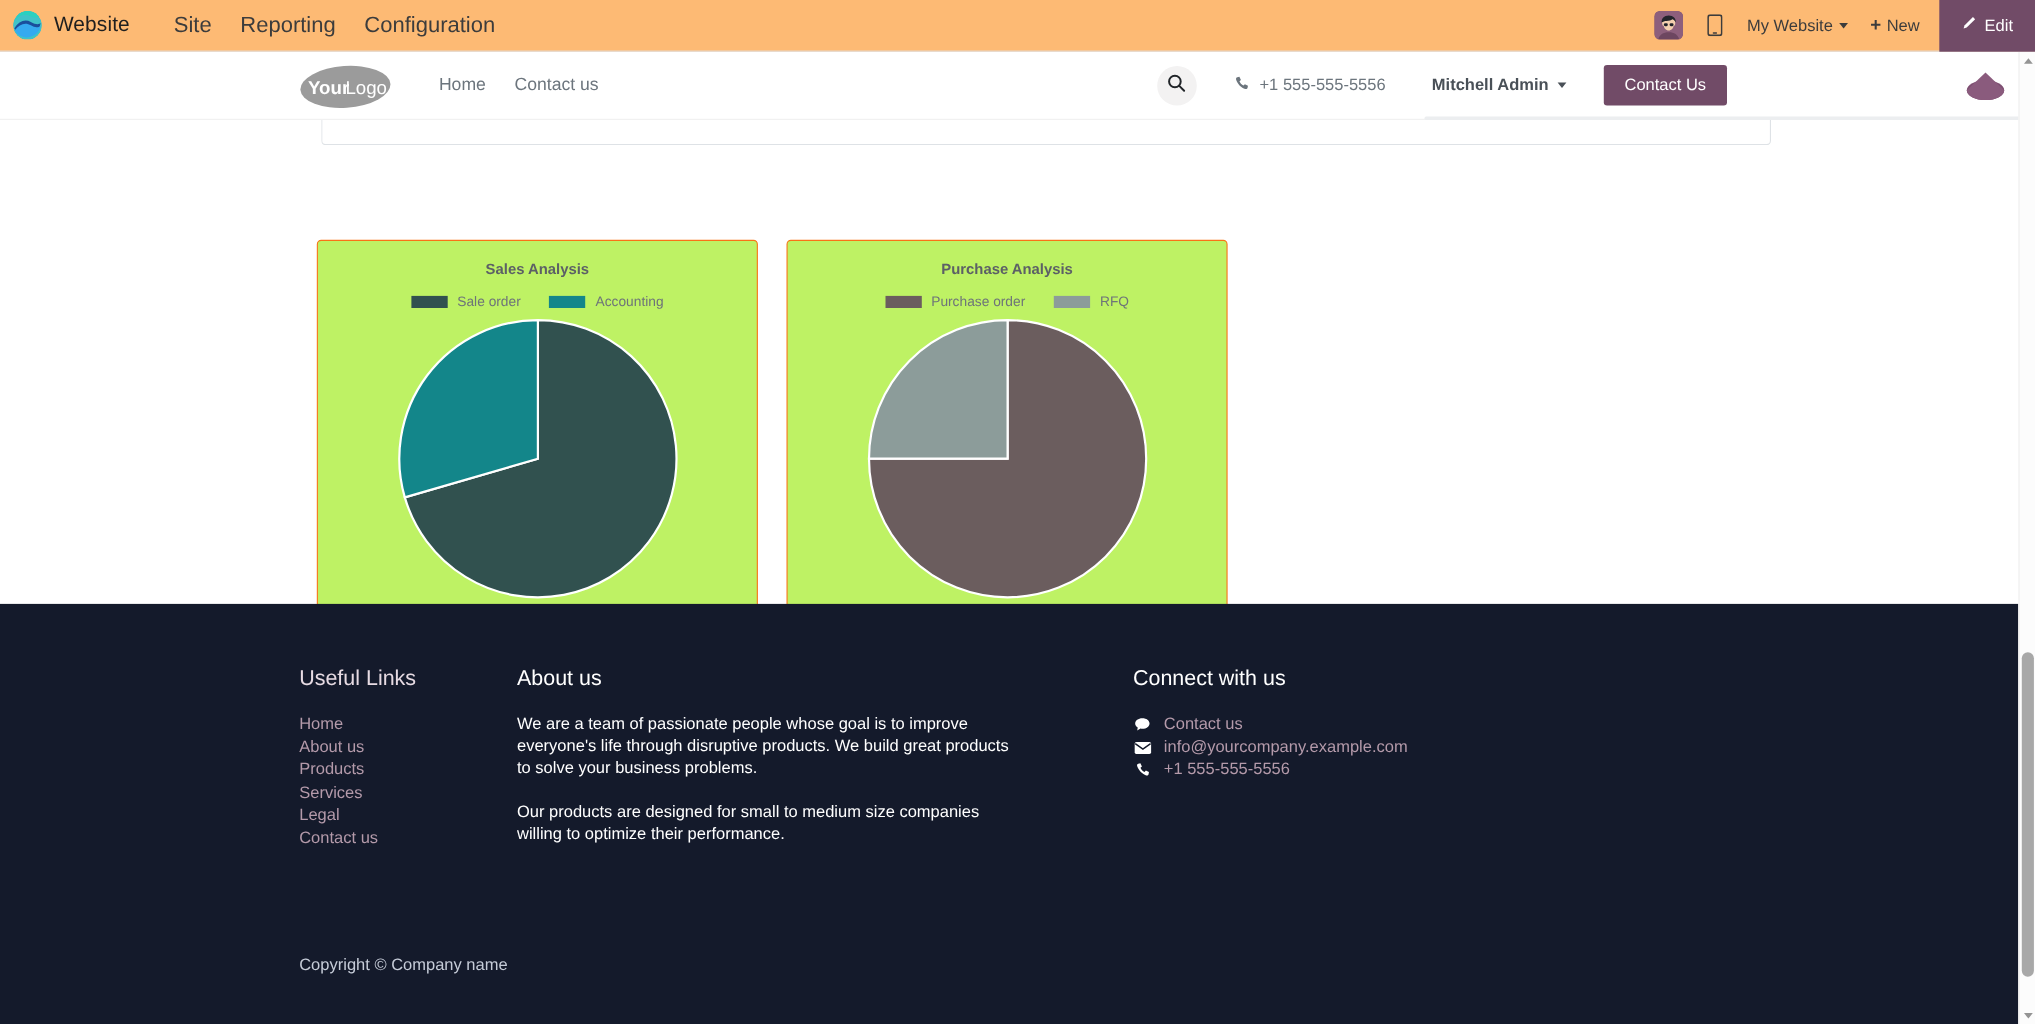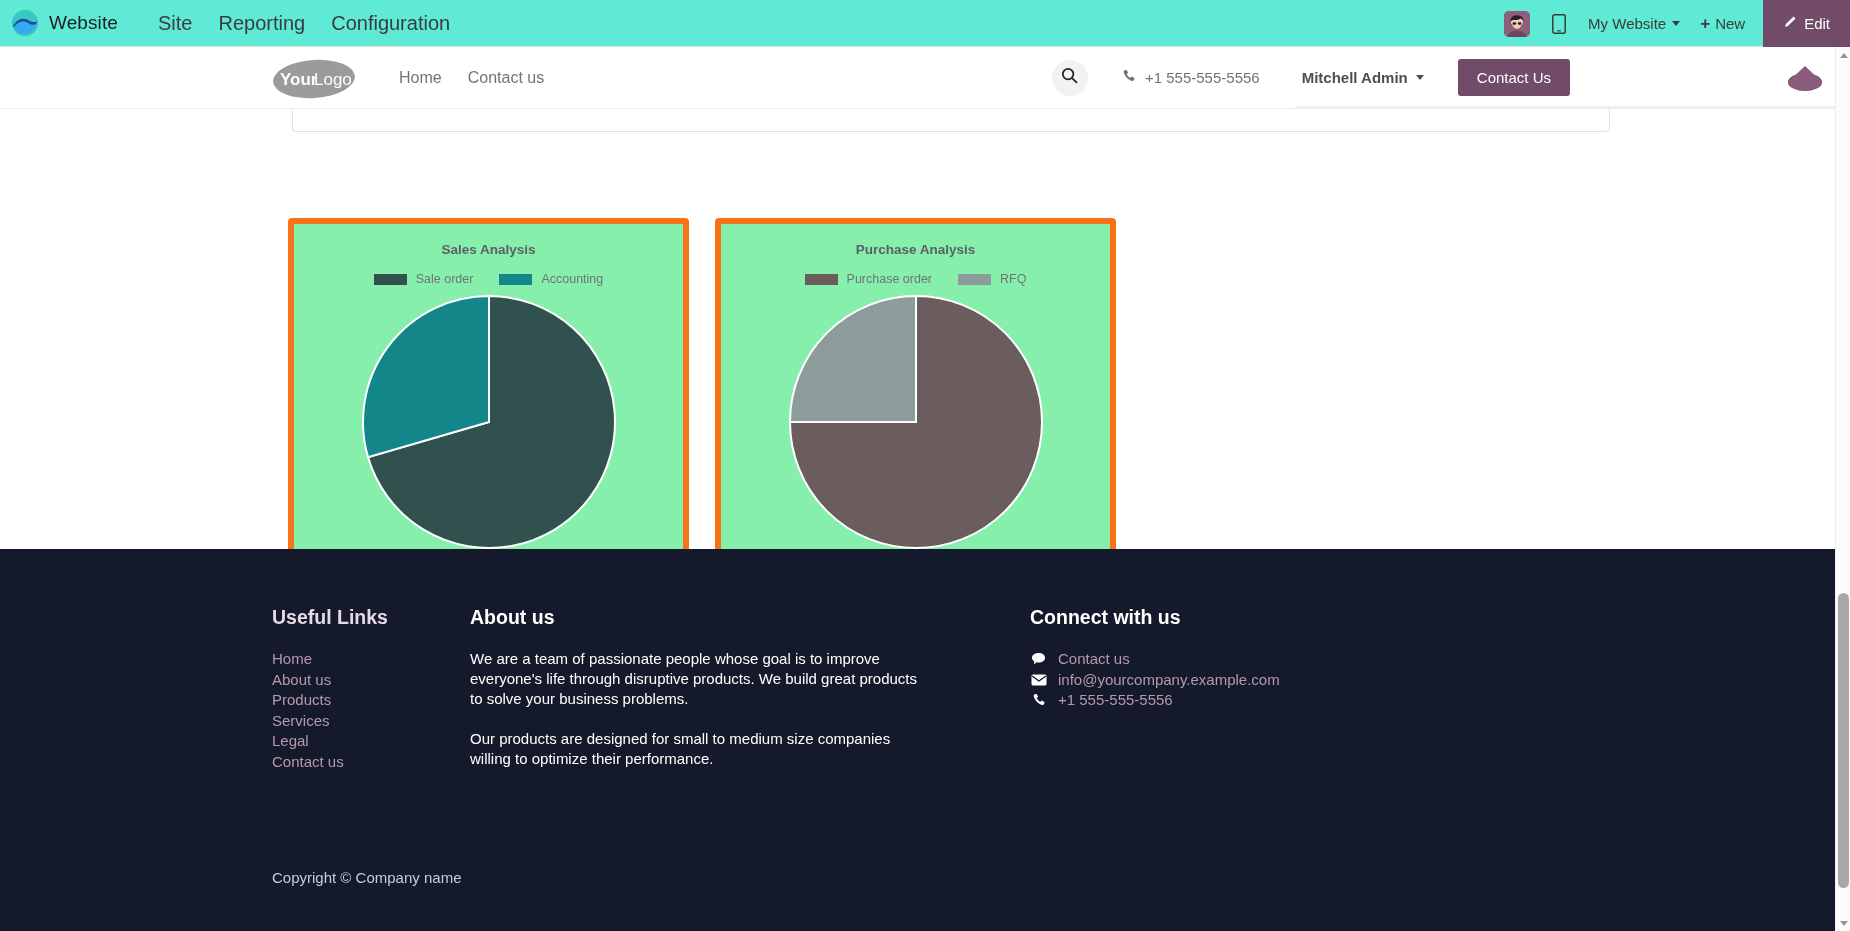--- a/index.html
+++ b/index.html
@@ -6,22 +6,22 @@
   html, body {
     width: 1850px; height: 931px;
     font-family: "Liberation Sans", sans-serif;
     overflow: hidden; background: #ffffff;
   }
   body { position: relative; }
 
   
   .odoo-bar {
     position: absolute; top: 0; left: 0; width: 1850px; height: 47px;
-    background: #5eead4; border-bottom: 1px solid #e0e0e0;
-    display: flex; z-index: 50;
+    background: #fdba74; border-bottom: 1px solid #e0e0e0;
+    display: flex; align-items: center; z-index: 50;
   }
   .odoo-logo-wrap { display: flex; align-items: center; padding-left: 12px; }
   .odoo-logo { width: 26px; height: 26px; border-radius: 50%; overflow: hidden; display:block; }
   .odoo-app-name {
     font-size: 19px; color: #1f1f1f; margin-left: 11px; font-weight: 400;
     letter-spacing: .1px;
   }
   .odoo-menus { display: flex; align-items: center; margin-left: 27px; gap: 0px; }
   .odoo-menu {
     font-size: 20px; color: #3c3c3c; padding: 6px 13px; cursor: pointer;
@@ -105,22 +105,22 @@
   .cut-card-inner {
     position: absolute; left: 1002px; top: -3px; width: 596px; height: 3px;
     background: #eceef0; border-radius: 2px;
   }
 
   .cards-row {
     position: absolute; left: 288px; top: 109px;
     display: flex; gap: 26px;
   }
   .chart-card {
-    width: 401px; height: 352px; background: #86efac;
-    border: 6px solid #f97316; border-radius: 4px;
+    width: 401px; height: 352px; background: #bef264;
+    border: 1px solid #f97316; border-radius: 4px;
     display: flex; flex-direction: column; align-items: center;
     padding-top: 18px;
   }
   .chart-title {
     font-size: 13.5px; font-weight: bold; color: #5c6066; margin-bottom: 15px;
   }
   .chart-legend { display: flex; gap: 26px; align-items: center; margin-bottom: 6px; }
   .legend-item { display: flex; align-items: center; gap: 9px; }
   .legend-swatch { width: 33px; height: 11px; display: block; }
   .legend-label { font-size: 12.5px; color: #6e7479; }
@@ -130,21 +130,21 @@
   .footer {
     position: absolute; left: 0; top: 440px; width: 1835px; height: 444px;
     background: #141a2b; color: #fff;
   }
   .footer-inner { position: absolute; left: 272px; top: 0; width: 1290px; }
   .footer-cols { display: flex; padding-top: 57px; }
   .col-links { width: 198px; }
   .col-about { width: 560px; }
   .col-connect { width: 420px; margin-left: 0px; }
   .footer-h {
-    font-size: 19.5px; color: #ffffff; font-weight: 700; margin-bottom: 20px;
+    font-size: 19.5px; color: #ffffff; font-weight: 400; margin-bottom: 20px;
   }
   .footer-h.useful { color: #e7dbe3; }
   .footer-link {
     display: block; font-size: 15px; color: #b49aaa; text-decoration: none;
     line-height: 20.5px; margin-bottom: 0px; padding: 0;
   }
   .footer-link + .footer-link { margin-top: 0px; }
   .about-p {
     font-size: 15px; color: #ffffff; line-height: 20px; max-width: 452px;
   }

